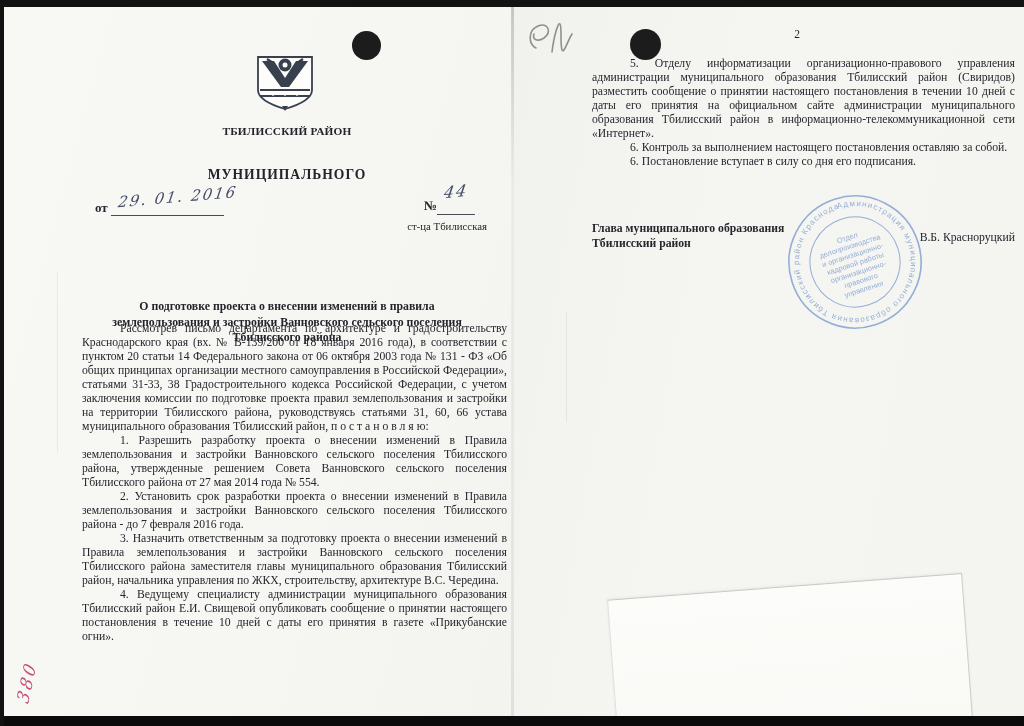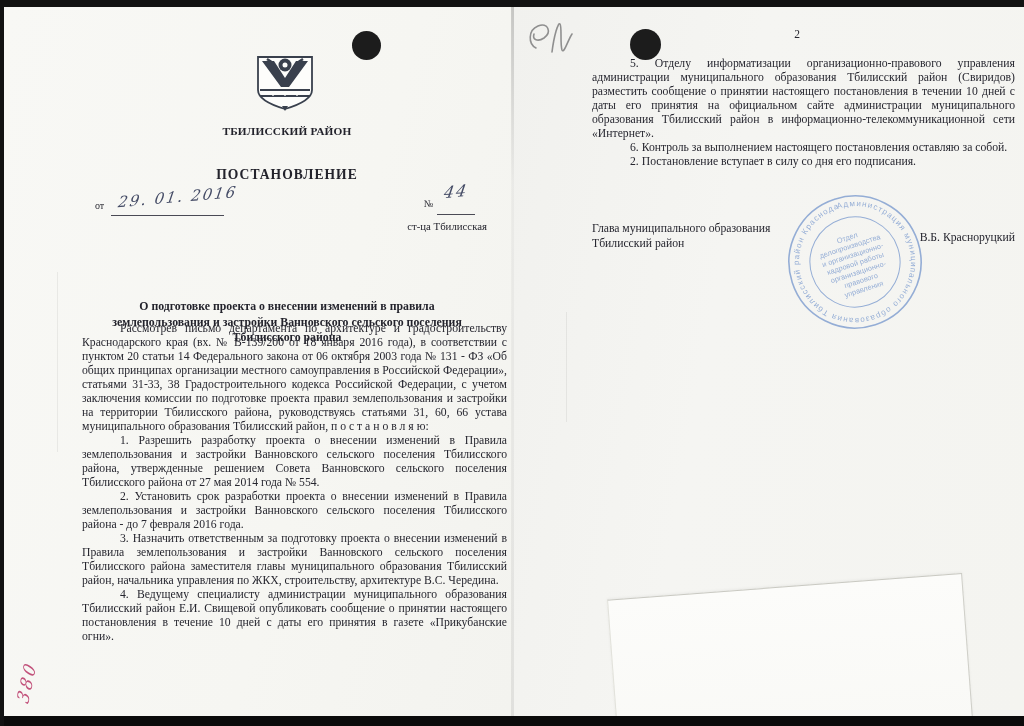--- a/index.html
+++ b/index.html
@@ -10,21 +10,21 @@
   .page-right{left:512px;width:512px;background:linear-gradient(100deg,#f1f1ee 0%,#f5f5f2 40%,#f4f4f0 100%);}
   .fold{position:absolute;left:511px;top:7px;width:3px;height:709px;
         background:linear-gradient(180deg,rgba(0,0,0,.18),rgba(0,0,0,.03) 25%,rgba(0,0,0,.05) 70%,rgba(0,0,0,.08));}
   .crease{position:absolute;width:1px;background:rgba(0,0,0,.06);}
   .strip-top{position:absolute;left:0;top:0;width:1024px;height:7px;background:#121212;z-index:30;}
   .strip-bottom{position:absolute;left:0;top:716px;width:1024px;height:10px;background:#0b0b0b;z-index:30;}
   .strip-left{position:absolute;left:0;top:0;width:4px;height:726px;background:#121212;z-index:30;}
   .hole{position:absolute;border-radius:50%;background:#1c1c1c;z-index:20;}
   .org{position:absolute;text-align:center;font-weight:bold;font-size:11.3px;line-height:14px;letter-spacing:.2px;color:#23232c;}
   .doctype{position:absolute;text-align:center;font-weight:bold;font-size:13.6px;letter-spacing:1px;color:#23232c;}
-  .label{position:absolute;font-size:10px;}
+  .label{position:absolute;font-size:13px;font-weight:bold;}
   .uline{position:absolute;border-bottom:1px solid #4a4a55;height:1px;}
   .hand{position:absolute;font-family:"DejaVu Serif",serif;font-style:italic;color:#454c66;
         transform:rotate(-5deg) skewX(-14deg);letter-spacing:2px;font-size:15px;}
   .place{position:absolute;text-align:right;font-size:10.8px;}
   .title{position:absolute;text-align:center;font-weight:bold;font-size:11.8px;line-height:15.5px;color:#23232c;margin-top:40px;}
   .body{position:absolute;font-size:11.7px;line-height:14px;}
   .para{margin:0;text-indent:38px;text-align:justify;}
   .pagenum{position:absolute;font-size:11.5px;}
   .sig{position:absolute;font-size:11.7px;line-height:14.5px;}
   .signame{position:absolute;font-size:11.7px;text-align:right;}
@@ -51,21 +51,21 @@
       <path d="M14,5 l6,4 M50,5 l-6,4" stroke="#39404d" stroke-width="2.5"></path>
       <path d="M7,36 H57 M7,42 H57" stroke="#39404d" stroke-width="2"></path>
       <path d="M20,38 v4 M32,38 v4 M44,38 v4" stroke="#fdfdfb" stroke-width="1.2"></path>
       <path d="M29,52 h6 l-3,5 z" fill="#39404d"></path>
     </svg>
 
     <div class="org" style="left:83px;top:117px;width:400px;">
       <div>ТБИЛИССКИЙ РАЙОН</div>
     </div>
 
-    <div class="doctype" style="left:83px;top:160px;width:400px;">ПОСТАНОВЛЕНИЕ</div>
+    <div class="doctype" style="left:83px;top:160px;width:400px;">МУНИЦИПАЛЬНОГО</div>
 
     <span class="label" style="left:91px;top:193px;">от</span>
     <span class="uline" style="left:107px;top:207px;width:113px;"></span>
     <span class="hand" style="left:114px;top:181px;">29. 01. 2016</span>
 
     <span class="label" style="left:420px;top:191px;">№</span>
     <span class="uline" style="left:433px;top:206px;width:38px;"></span>
     <span class="hand" style="left:440px;top:175px;font-size:16px;">44</span>
 
     <div class="place" style="left:83px;top:213px;width:400px;">ст-ца Тбилисская</div>
@@ -87,24 +87,24 @@
     <div class="hole" style="left:348px;top:24px;width:29px;height:29px;"></div>
   </div>
 
   <div class="page page-right">
 
     <div class="pagenum" style="left:275px;top:21px;width:20px;text-align:center;">2</div>
 
     <div class="body" style="left:80px;top:50px;width:423px;">
       <p class="para">5. Отделу информатизации организационно-правового управления администрации муниципального образования Тбилисский район (Свиридов) разместить сообщение о принятии настоящего постановления в течении 10 дней с даты его принятия на официальном сайте администрации муниципального образования Тбилисский район в информационно-телекоммуникационной сети «Интернет».</p>
       <p class="para">6. Контроль за выполнением настоящего постановления оставляю за собой.</p>
-      <p class="para">2. Постановление вступает в силу со дня его подписания.</p>
+      <p class="para">6. Постановление вступает в силу со дня его подписания.</p>
     </div>
 
-    <div class="sig" style="left:80px;top:215px;width:300px;">
+    <div class="sig" style="left:80px;top:215px;width:300px;font-weight:bold;">
       <div>Глава муниципального образования</div>
       <div>Тбилисский район</div>
     </div>
     <div class="signame" style="left:380px;top:224px;width:123px;">В.Б. Красноруцкий</div>
 
     <svg class="stamp" style="left:268px;top:180px;" width="150" height="150" viewBox="0 0 150 150">
       <g transform="rotate(-18 75 75)" fill="none" stroke="#7d9ccf">
         <circle cx="75" cy="75" r="66" stroke-width="1.6"></circle>
         <circle cx="75" cy="75" r="45" stroke-width="1"></circle>
         <defs>

